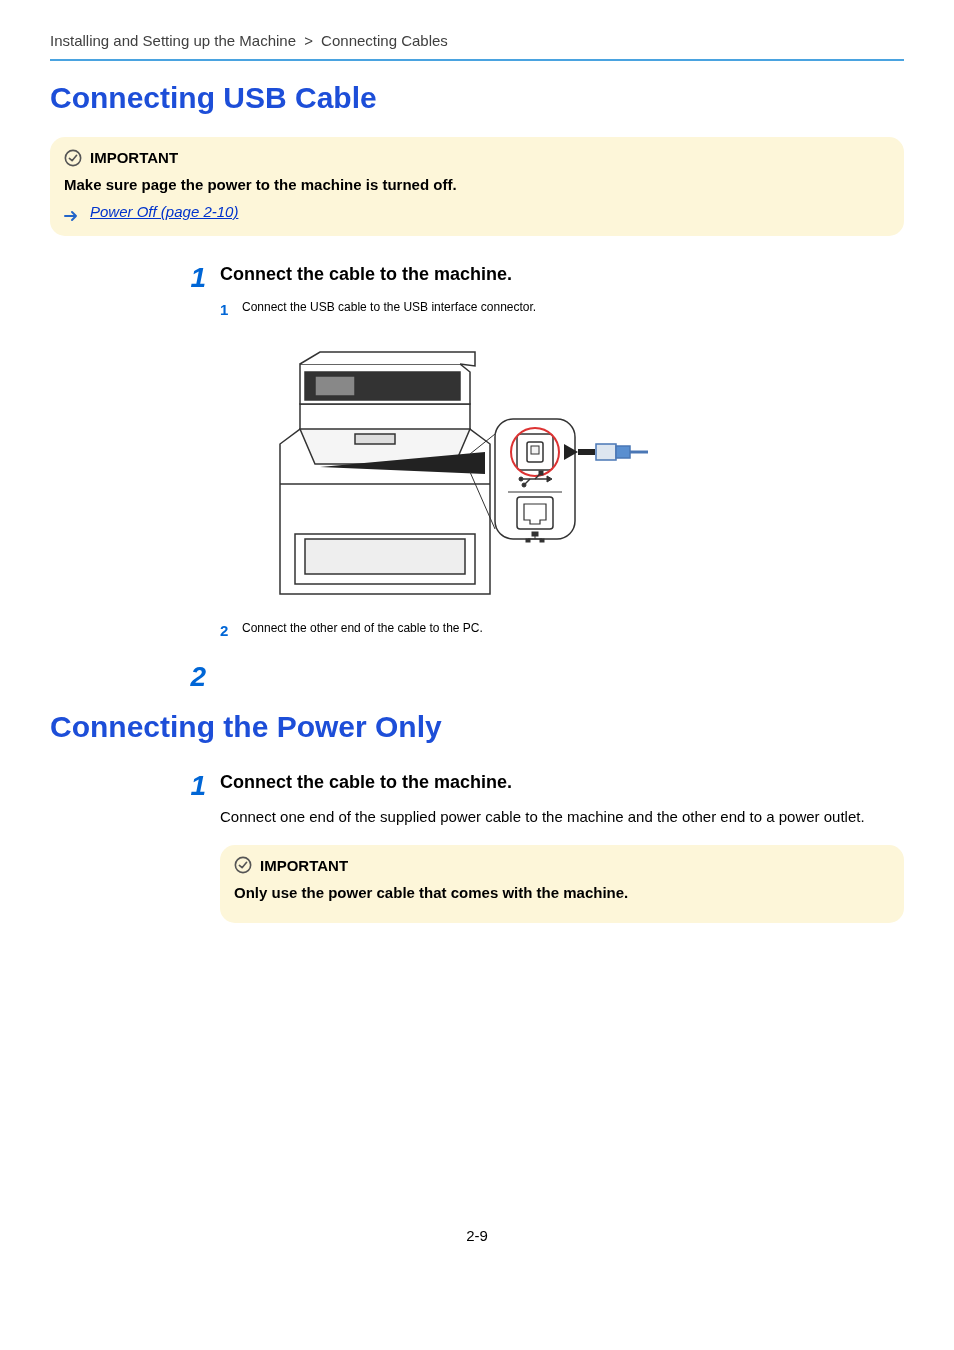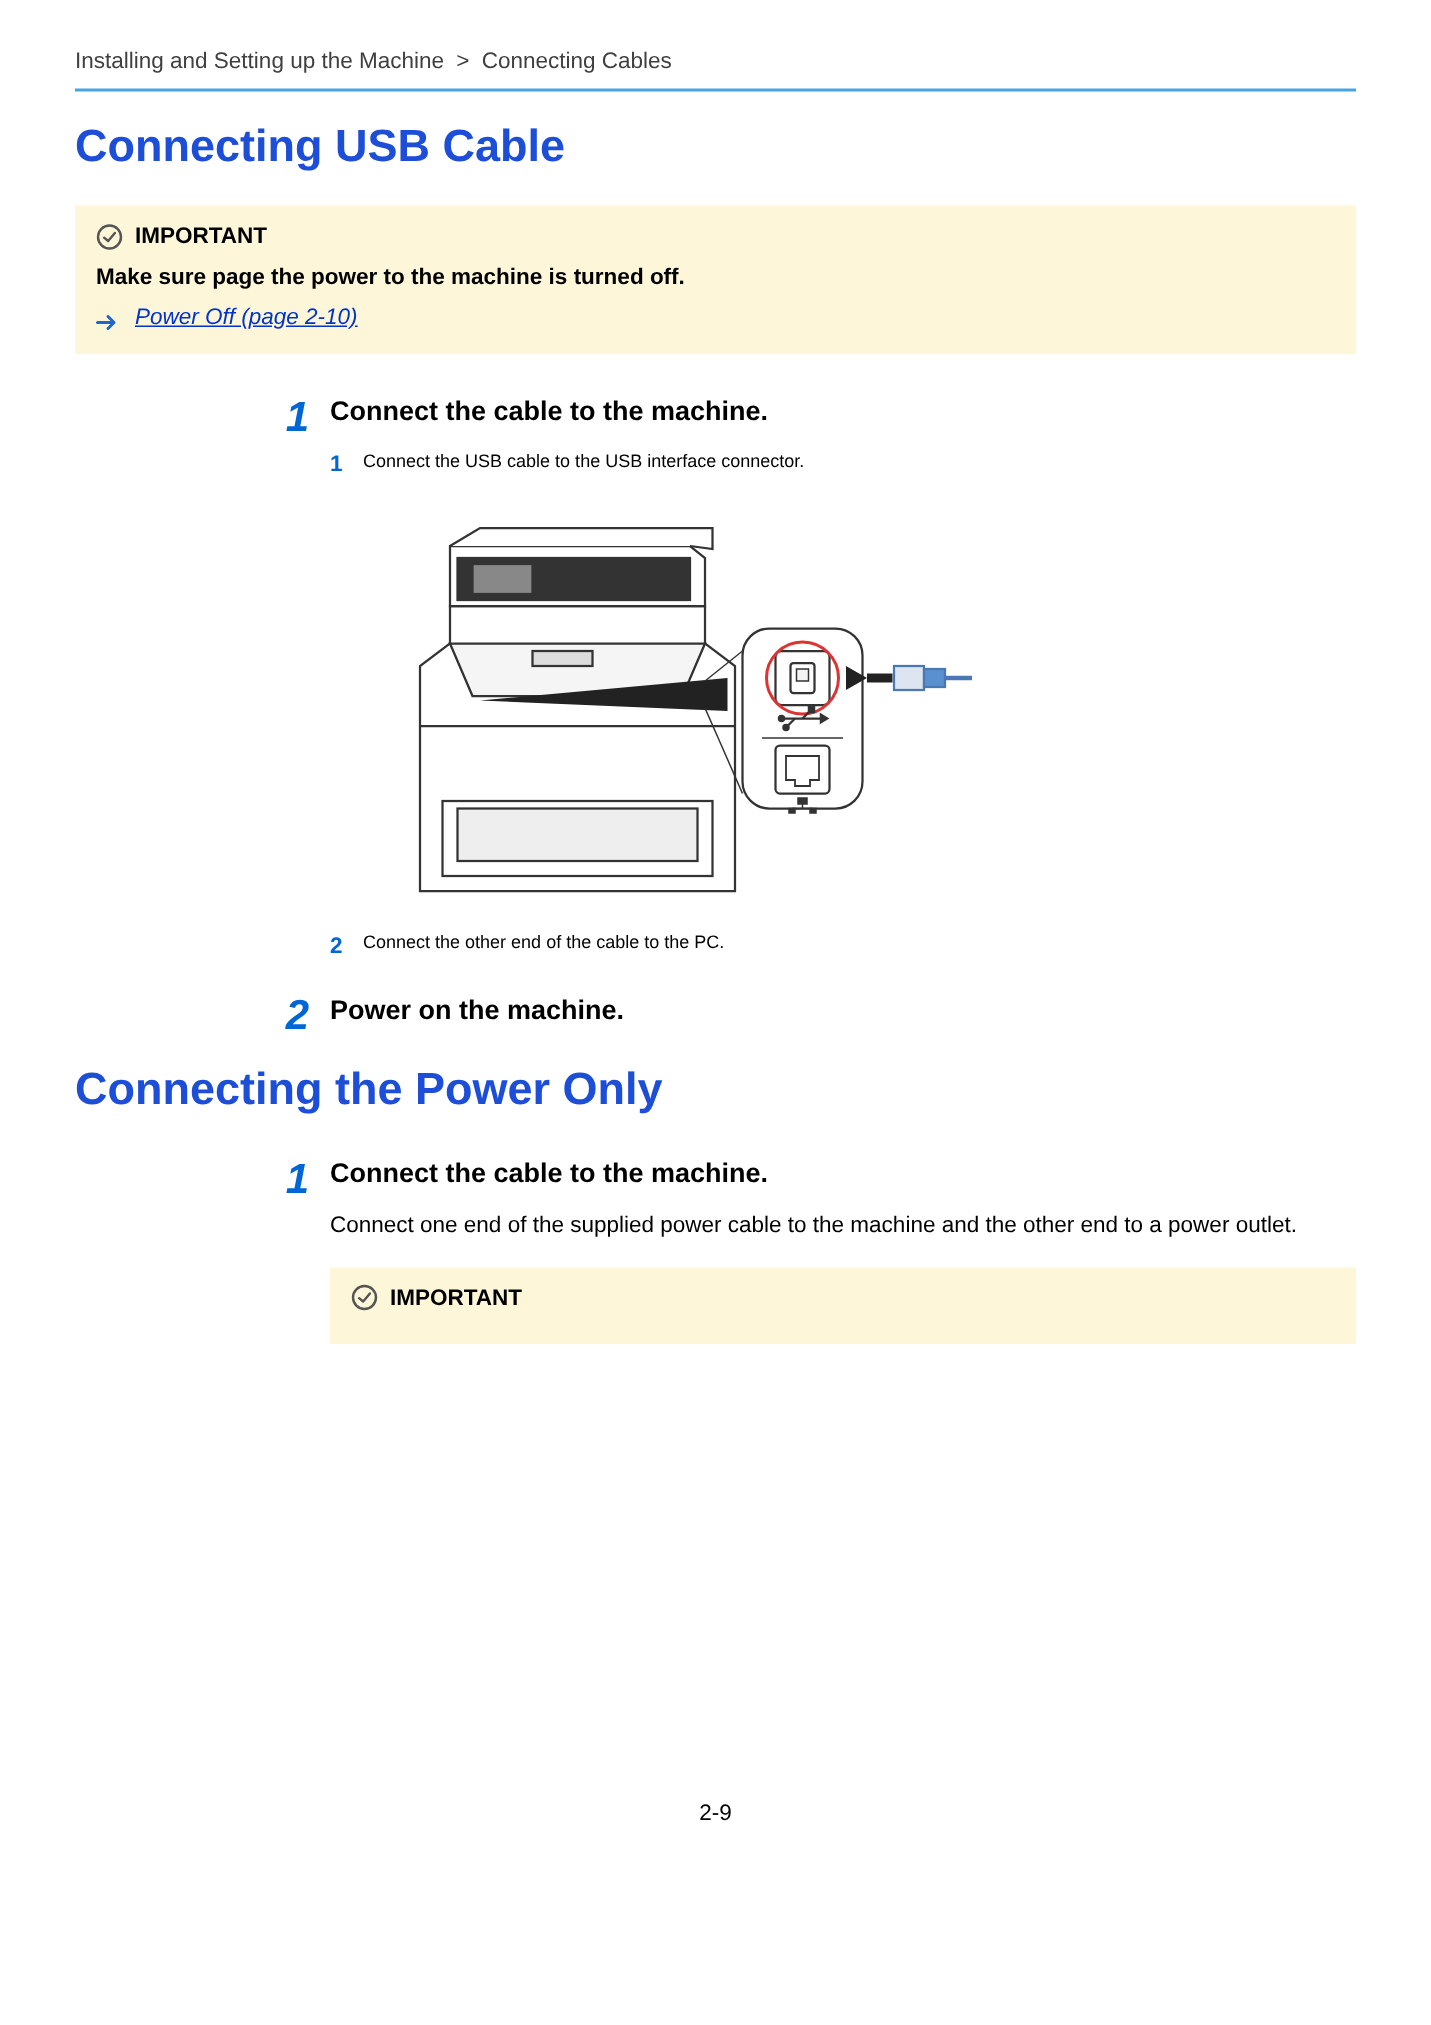--- a/index.html
+++ b/index.html
@@ -30,20 +30,21 @@
     color: #1d4ed8;
     font-weight: 800;
     font-size: 30px;
     margin: 10px 0 18px 0;
     font-family: Arial, Helvetica, sans-serif;
   }
   .important-box {
     background: #fdf6d9;
     padding: 10px 14px 14px 14px;
     margin-bottom: 22px;
+    border-radius: 15px;
   }
   .important-header {
     display: flex;
     align-items: center;
     font-weight: bold;
     font-size: 15px;
     margin-bottom: 6px;
   }
   .check-icon {
     width: 18px; height: 18px;
@@ -248,42 +249,40 @@
         <div class="substep">
           <div class="substep-num">2</div>
           <div class="substep-text">Connect the other end of the cable to the PC.</div>
         </div>
       </div>
     </div>
   </div>
 
   <div class="step-row">
     <div class="step-num"><span>2</span></div>
-    <div class="step-body">
-      <div class="step-title">Power on the machine.</div>
-    </div>
   </div>
 
   <h1 class="section-title">Connecting the Power Only</h1>
 
   <div class="step-row">
     <div class="step-num"><span>1</span></div>
     <div class="step-body">
       <div class="step-title">Connect the cable to the machine.</div>
       <div class="para">Connect one end of the supplied power cable to the machine and the other end to a power outlet.</div>
 
       <div class="important-box nested-important">
         <div class="important-header">
           <span class="check-icon">
             <svg viewBox="0 0 20 20" width="18" height="18">
               <circle cx="10" cy="10" r="8.5" fill="none" stroke="#555" stroke-width="1.8"></circle>
               <path d="M6 10.5 L9 13 L14 7" fill="none" stroke="#555" stroke-width="1.8" stroke-linecap="round" stroke-linejoin="round"></path>
             </svg>
           </span>
           <span>IMPORTANT</span>
         </div>
+        <div class="important-text">Only use the power cable that comes with the machine.</div>
       </div>
     </div>
   </div>
 
   <div class="page-number">2-9</div>
 
 </div>
 
 </body></html>

